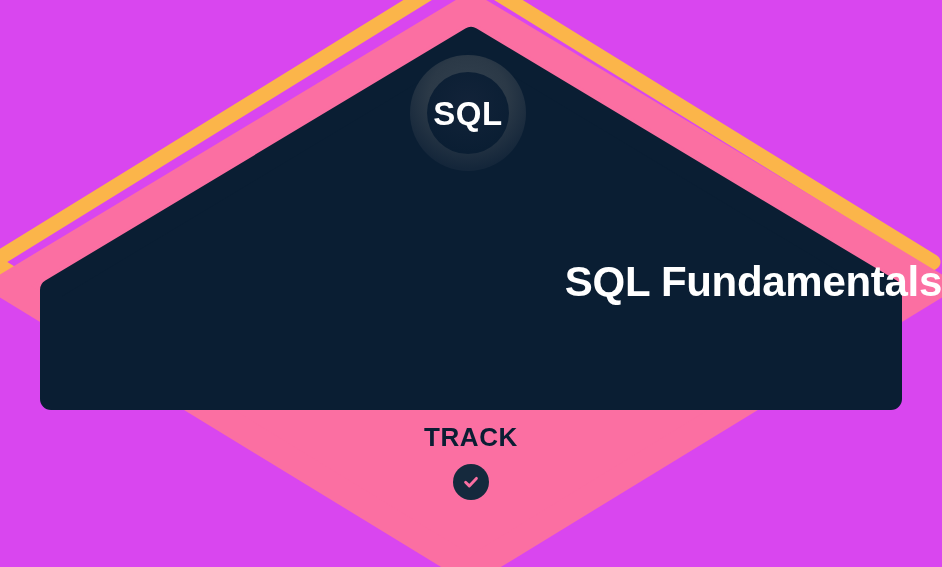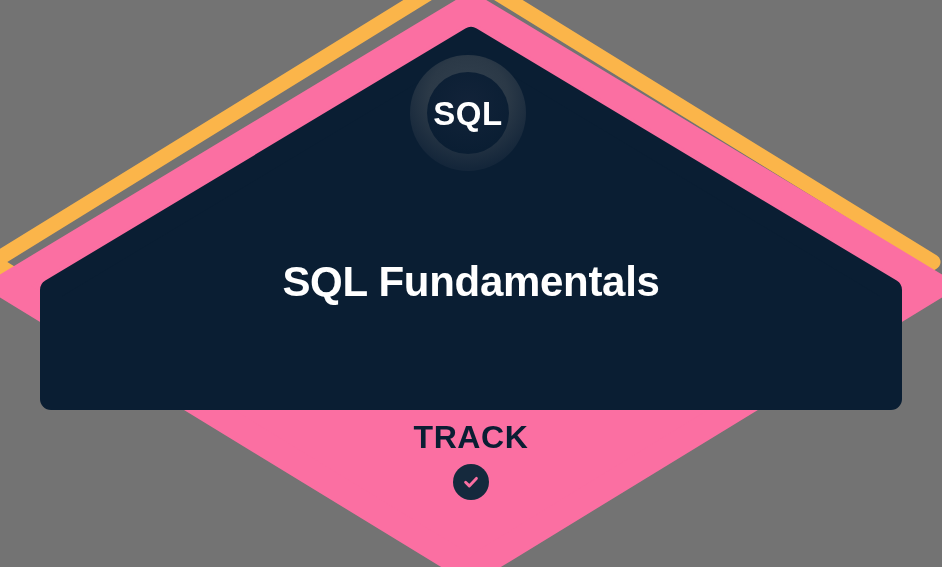--- a/index.html
+++ b/index.html
@@ -13,21 +13,21 @@
     height: 567px;
     overflow: hidden;
     font-family: "Liberation Sans", sans-serif;
     -webkit-font-smoothing: antialiased;
   }
 
   #badge-stage {
     position: relative;
     width: 942px;
     height: 567px;
-    background: #737373;
+    background: #d946ef;
   }
 
   #badge-svg {
     position: absolute;
     left: 0;
     top: 0;
     width: 942px;
     height: 567px;
     display: block;
   }
@@ -63,39 +63,39 @@
     line-height: 1;
     user-select: none;
   }
 
   
   #track-title {
     position: absolute;
     left: 0;
     top: 258px;
     width: 942px;
-    text-align: center;
+    text-align: right;
     font-size: 42px;
     font-weight: bold;
     color: #FFFFFF;
     letter-spacing: -0.3px;
     line-height: 1.15;
     user-select: none;
   }
 
   
   #status-block {
     position: absolute;
     left: 0;
     top: 420px;
     width: 942px;
     text-align: center;
   }
   .status-line {
-    font-size: 32px;
+    font-size: 26px;
     font-weight: bold;
     color: #0A1E33;
     letter-spacing: 0.6px;
     line-height: 34px;
     user-select: none;
   }
   #status-check-wrap {
     margin-top: 10px;
     display: flex;
     justify-content: center;

